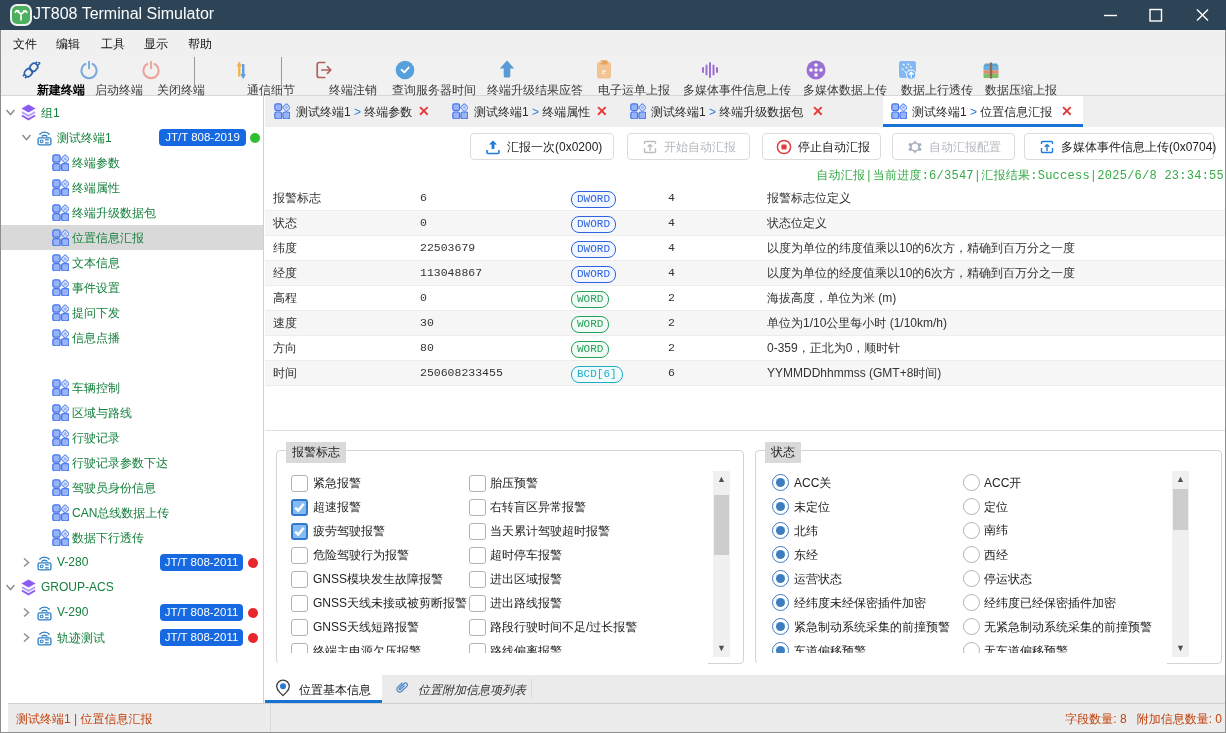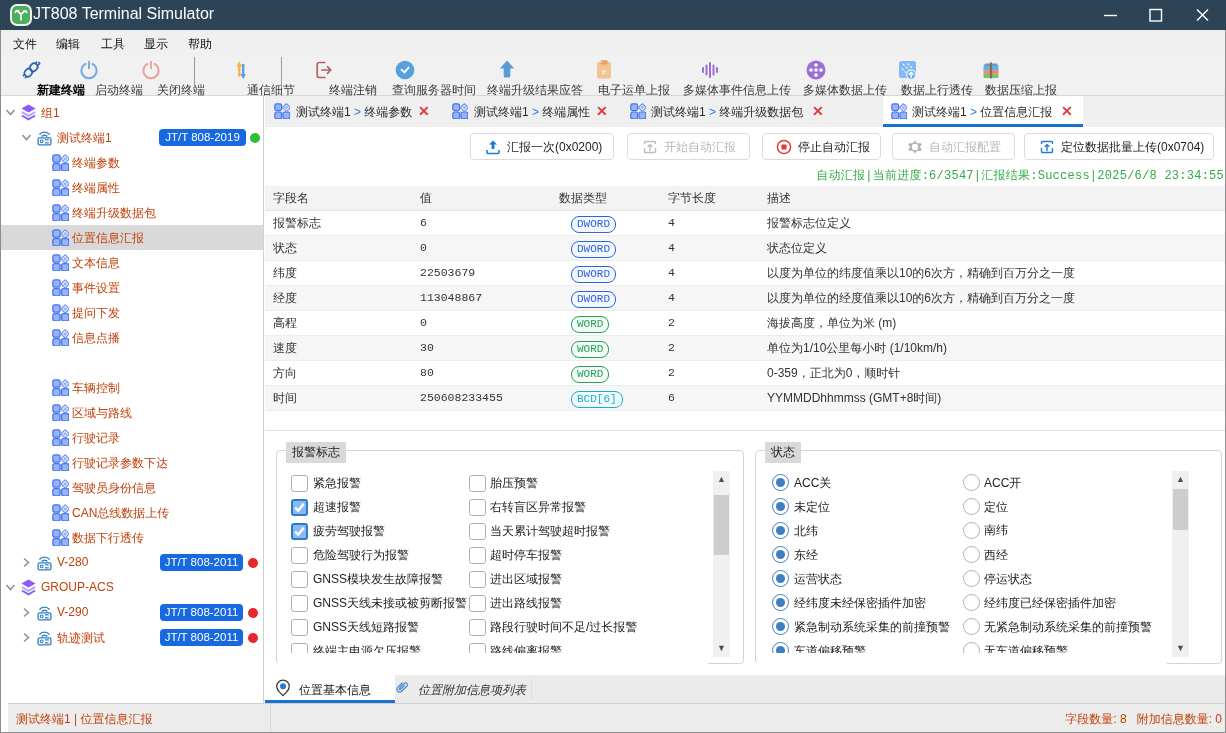--- a/index.html
+++ b/index.html
@@ -17,21 +17,21 @@
 .tbtn{position:absolute;top:0;height:40px;text-align:center;}
 .tbtn .ticon{position:absolute;left:0;right:0;top:2px;height:24px;margin:auto;width:24px;}
 .tbtn .tlabel{position:absolute;left:0;right:0;top:26px;font-size:12px;color:#3a3a3a;white-space:nowrap;padding-left:36px;}
 .tsep{position:absolute;top:1px;width:1px;height:31px;background:#9a9a9a;}
 
 #sidebar{position:absolute;left:1px;top:96px;width:263px;height:607px;background:#fff;border-right:1px solid #d0d0d0;overflow:hidden;}
 .trow{position:absolute;left:0;width:263px;height:25px;}
 .trow.sel{background:#d9d9d9;}
 .chev{position:absolute;top:7px;width:11px;height:11px;}
 .ticn{position:absolute;top:4px;width:17px;height:17px;}
-.tlab{position:absolute;top:5px;font-size:12px;color:#c2410c;white-space:nowrap;}
+.tlab{position:absolute;top:5px;font-size:12px;color:#15803d;white-space:nowrap;}
 .badge{position:absolute;top:4px;height:17px;background:#1669e0;border-radius:4px;color:#fff;font-size:11.5px;line-height:17px;}
 .dot{position:absolute;top:8px;width:10px;height:10px;border-radius:50%;}
 
 #tabstrip{position:absolute;left:265px;top:96px;width:961px;height:31px;background:#efefef;}
 .tab{position:absolute;top:0;height:31px;}
 .tab .tabicon{position:absolute;top:7px;width:16px;height:16px;}
 .tab .tabtext{position:absolute;top:8px;font-size:12px;color:#2b2b2b;white-space:nowrap;}
 .tab .tabtext b{color:#2e7cd6;font-weight:normal;}
 .tab .tabx{position:absolute;top:7px;font-size:14px;color:#e23b3b;font-weight:bold;}
 .tab.active{background:#fff;border-bottom:3px solid #1673d1;}
@@ -464,31 +464,24 @@
       <span style="position:absolute;left:14px;top:5px;"><svg width="16" height="16" viewBox="0 0 16 16">
           <path d="M8 4.8 a3.2 3.2 0 1 0 0 6.4 a3.2 3.2 0 0 0 0-6.4 Z M8 1 l1 2.2 a5 5 0 0 1 2 1.2 L13.5 4 l1.2 2 -1.8 1.6 a5 5 0 0 1 0 1 L14.7 10 l-1.2 2 -2.4-.4 a5 5 0 0 1-2 1.2 L8 15 l-1-2.2 a5 5 0 0 1-2-1.2 L2.5 12 l-1.2-2 1.8-1.6 a5 5 0 0 1 0-1 L1.3 6 l1.2-2 2.4.4 a5 5 0 0 1 2-1.2 Z" fill="#a8b2bd"></path>
         </svg></span>
       <span style="position:absolute;left:36px;top:5px;color:#b4b8bc;">自动汇报配置</span>
     </div>
   <div class="cbtn" style="left:759px;width:190px;">
       <span style="position:absolute;left:14px;top:5px;"><svg width="16" height="16" viewBox="0 0 16 16">
           <path d="M2.5 5 V3.5 a1 1 0 0 1 1 -1 h9 a1 1 0 0 1 1 1 V5 M13.5 9 v3.5 a1 1 0 0 1 -1 1 h-9 a1 1 0 0 1 -1 -1 V9" stroke="#1f7bd9" stroke-width="1.4" fill="none"></path>
           <path d="M8 12 V5.5 M8 5.5 L5.7 7.8 M8 5.5 l2.3 2.3" stroke="#1f7bd9" stroke-width="1.4" fill="none"></path>
         </svg></span>
-      <span style="position:absolute;left:36px;top:5px;color:#222;">定位数据批量上传(0x0704)</span>
+      <span style="position:absolute;left:36px;top:5px;color:#222;">多媒体事件信息上传(0x0704)</span>
     </div>
   <div id="greenline">自动汇报|当前进度:6/3547|汇报结果:Success|2025/6/8 23:34:55</div>
   <div id="table">
-    <div class="trh">
-        <div class="c1">字段名</div>
-        <div class="c2" style="font-family:'Liberation Sans',sans-serif;font-size:12px;">值</div>
-        <div class="c3">数据类型</div>
-        <div class="c4" style="font-family:'Liberation Sans',sans-serif;font-size:12px;">字节长度</div>
-        <div class="c5">描述</div>
-      </div>
     <div class="trr">
         <div class="c1">报警标志</div>
         <div class="c2">6</div>
         <div class="c3"><span class="tag dword">DWORD</span></div>
         <div class="c4">4</div>
         <div class="c5">报警标志位定义</div>
       </div>
     <div class="trr alt">
         <div class="c1">状态</div>
         <div class="c2">0</div>
@@ -620,21 +613,21 @@
     <div class="rd" style="left:207px;top:191px;"></div>
       <div class="cklab" style="left:228px;top:192px;">无车道偏移预警</div>
     <div style="position:absolute;left:1px;top:202px;width:410px;height:11px;background:#fff;"></div>
     <div class="sbar" style="left:416px;top:20px;height:186px;">
         <div class="sarr" style="top:0;">▲</div>
         <div class="sthumb" style="top:18px;height:41px;"></div>
         <div class="sarr" style="bottom:0;">▼</div>
       </div>
   </div>
   <div id="btabs">
-    <div class="btab active" style="left:0px;width:130px;">
+    <div class="btab active" style="left:0px;width:117px;">
         <svg style="position:absolute;left:10px;top:4px;" width="16" height="18" viewBox="0 0 16 18">
           <path d="M8 1.2 a6.3 6.3 0 0 1 6.3 6.3 c0 2.4 -1.6 4.3 -3.1 5.9 L8 16.6 L4.8 13.4 C3.3 11.8 1.7 9.9 1.7 7.5 A6.3 6.3 0 0 1 8 1.2 Z" fill="#fff" stroke="#3a3a3a" stroke-width="1.3"></path>
           <circle cx="8" cy="7.3" r="3" fill="#2878d8"></circle>
         </svg>
         <div class="btext" style="left:34px;color:#141414;">位置基本信息</div>
       </div>
     <div class="btab" style="left:117px;width:149px;font-style:italic;">
         <svg style="position:absolute;left:11px;top:4px;" width="17" height="17" viewBox="0 0 17 17">
           <g transform="rotate(47 8.5 8.5)">
             <path d="M5.7 4.6 V11 a2.8 2.8 0 0 0 5.6 0 V3.8 a1.9 1.9 0 0 0 -3.8 0 V10.4 a0.85 0.85 0 0 0 1.7 0 V4.6" fill="none" stroke="#4a86c8" stroke-width="1.25"></path>

